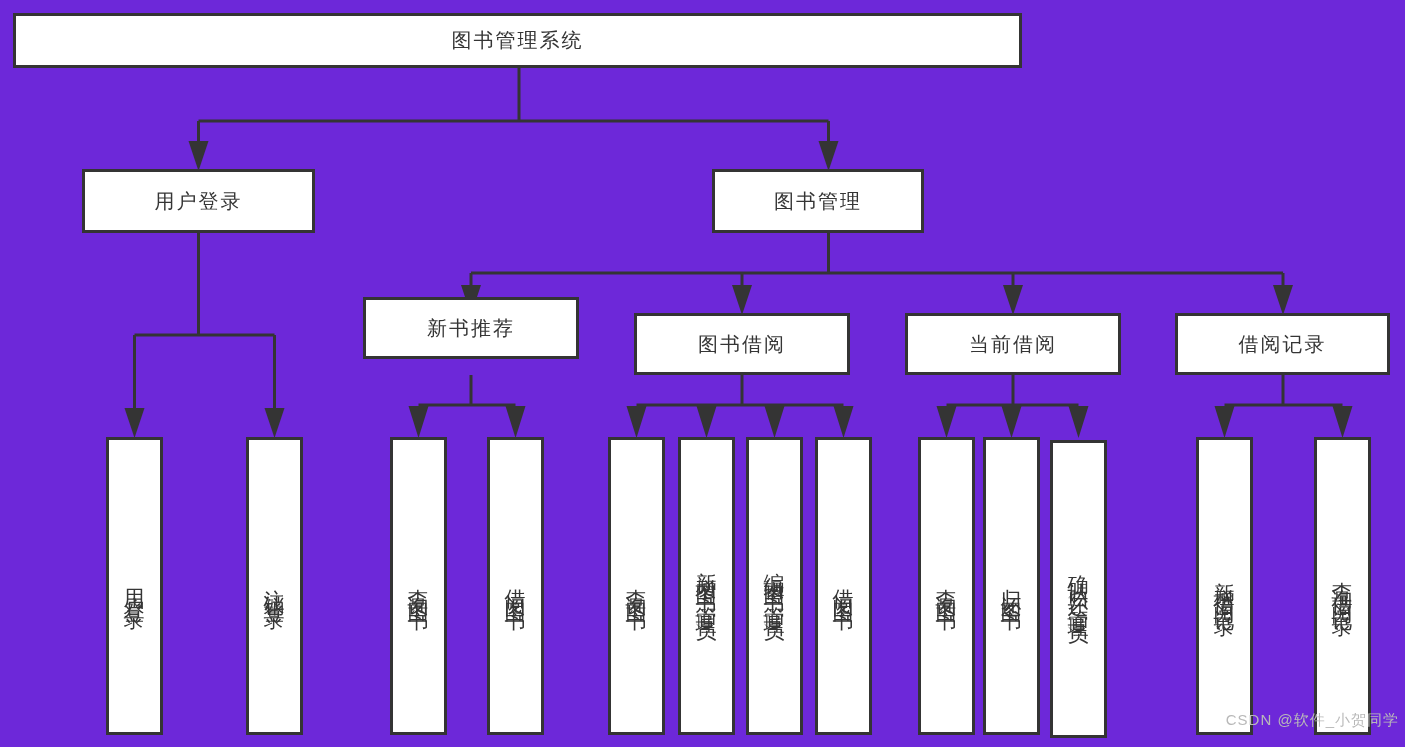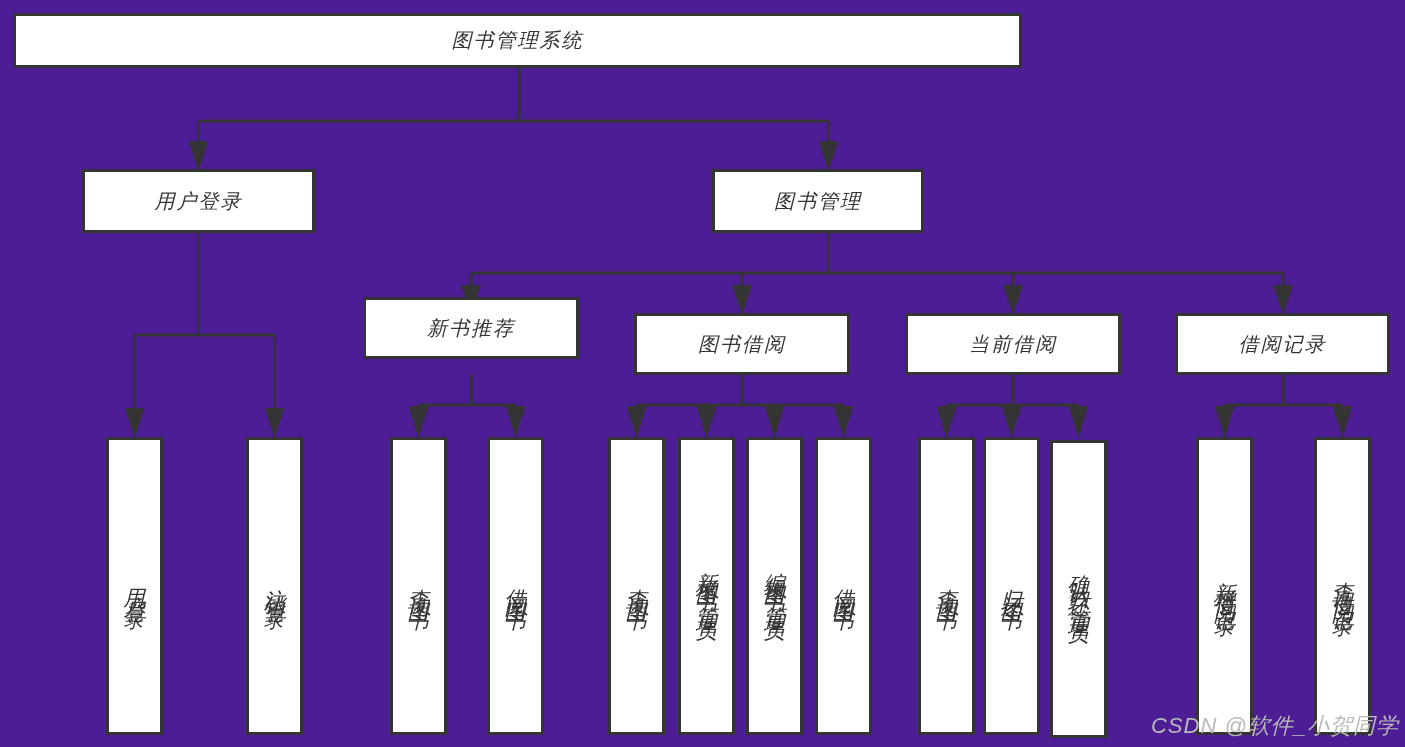--- a/index.html
+++ b/index.html
@@ -1,37 +1,36 @@
 <!DOCTYPE html>
 <html style="--line: #343434; --text: #353535; --wm: #b9b9b9;"><head>
 <meta charset="utf-8">
 <style>
   :root { --line:#343434; --text:#353535; --wm:#b9b9b9; }
   * { margin:0; padding:0; box-sizing:border-box; }
   html,body { background:#ffffff; }
   .canvas {
-    position:relative; width:1405px; height:747px; background:#4c1d95;
+    position:relative; width:1405px; height:747px; background:#6d28d9;
     font-family:"Liberation Sans","DejaVu Sans",sans-serif; color:var(--text);
     overflow:hidden;
-    font-style:italic;
   }
   svg.wires { position:absolute; left:0; top:0; width:1405px; height:747px; color:var(--line); }
   svg.wires path { stroke:currentColor; stroke-width:3; fill:none; }
   svg.wires polygon { fill:currentColor; }
   .node {
     position:absolute; display:flex; align-items:center; justify-content:center;
     border:3px solid var(--line); background:#ffffff; color:var(--text);
   }
   .node.h { font-size:20px; letter-spacing:2px; white-space:nowrap; }
   .node.v {
     writing-mode:vertical-rl; font-size:21px; letter-spacing:7px;
     line-height:1; white-space:nowrap;
   }
   .watermark {
-    position:absolute; right:6px; top:711px; font-size:22px; letter-spacing:1px;
+    position:absolute; right:6px; top:711px; font-size:15px; letter-spacing:1px;
     color:var(--wm); white-space:nowrap; z-index:10;
   }
 </style>
 </head>
 <body>
 
 <div class="canvas">
 
   <svg class="wires" viewBox="0 0 1405 747" xmlns="http://www.w3.org/2000/svg">
 

